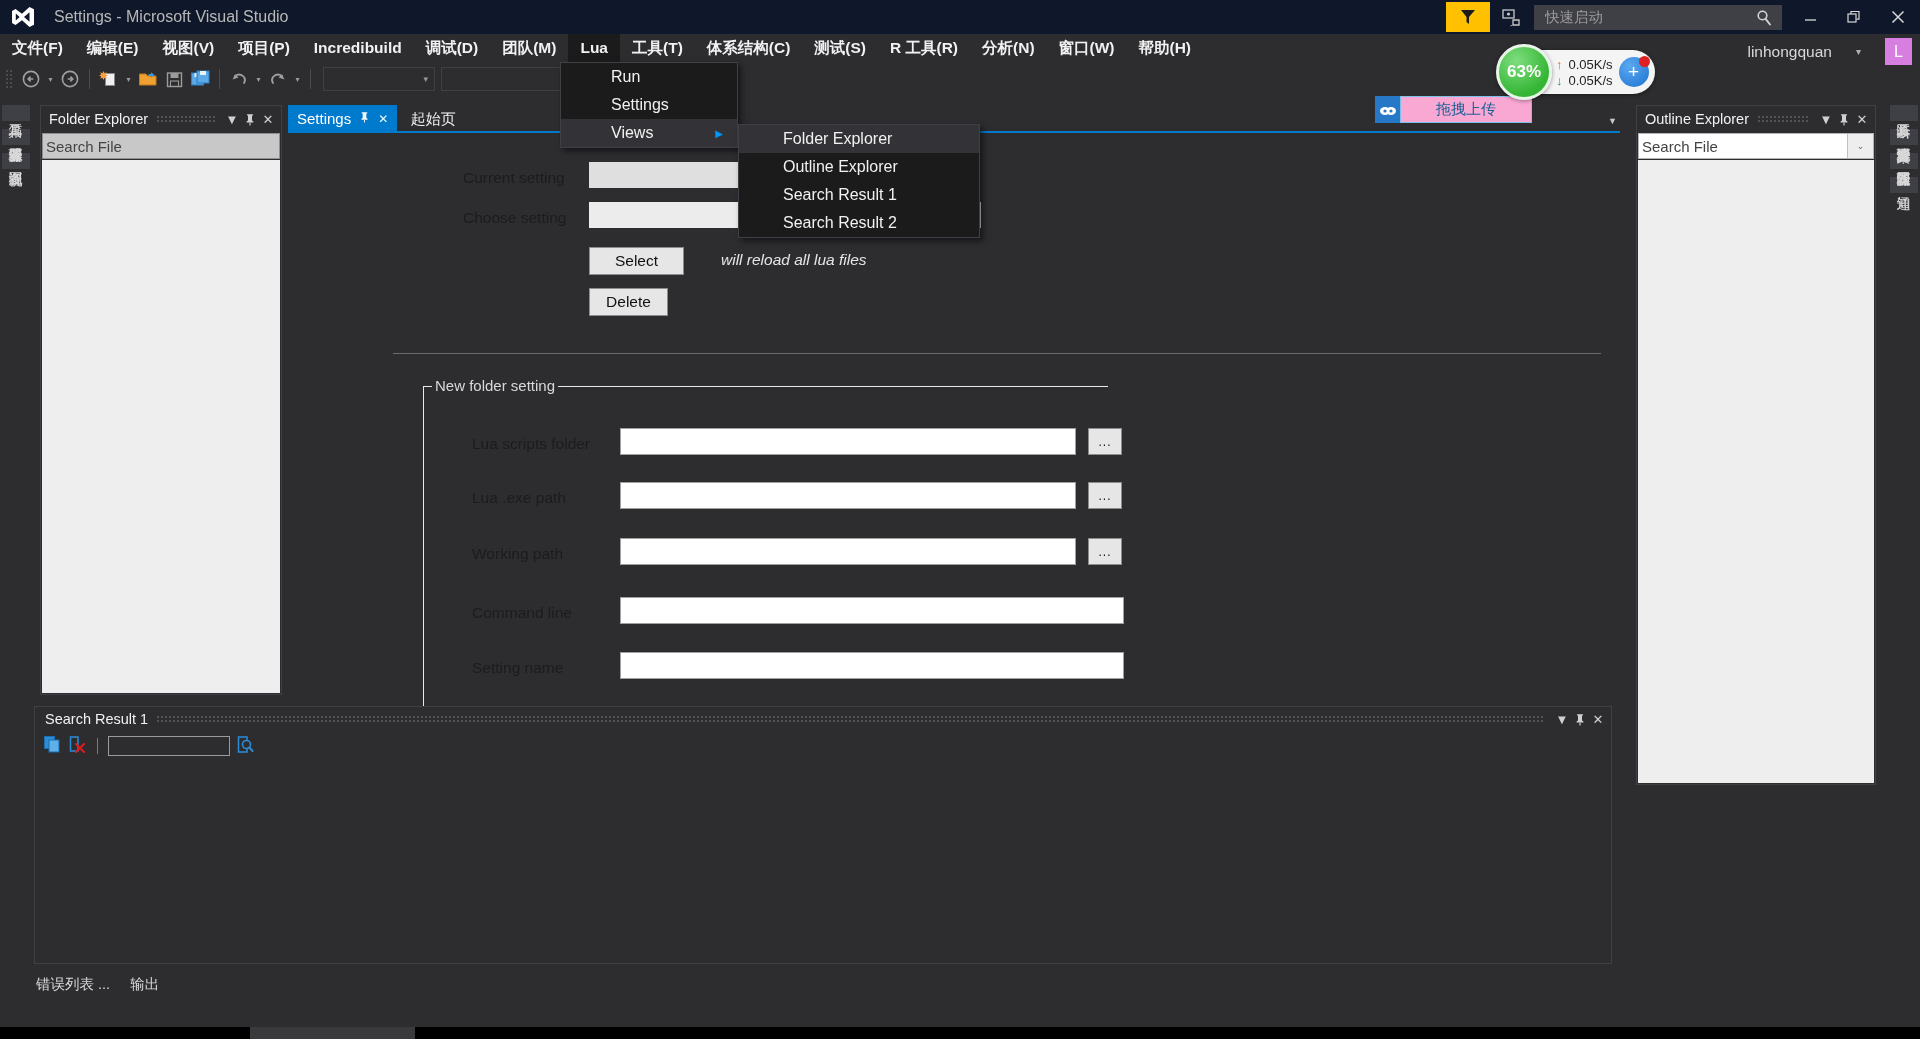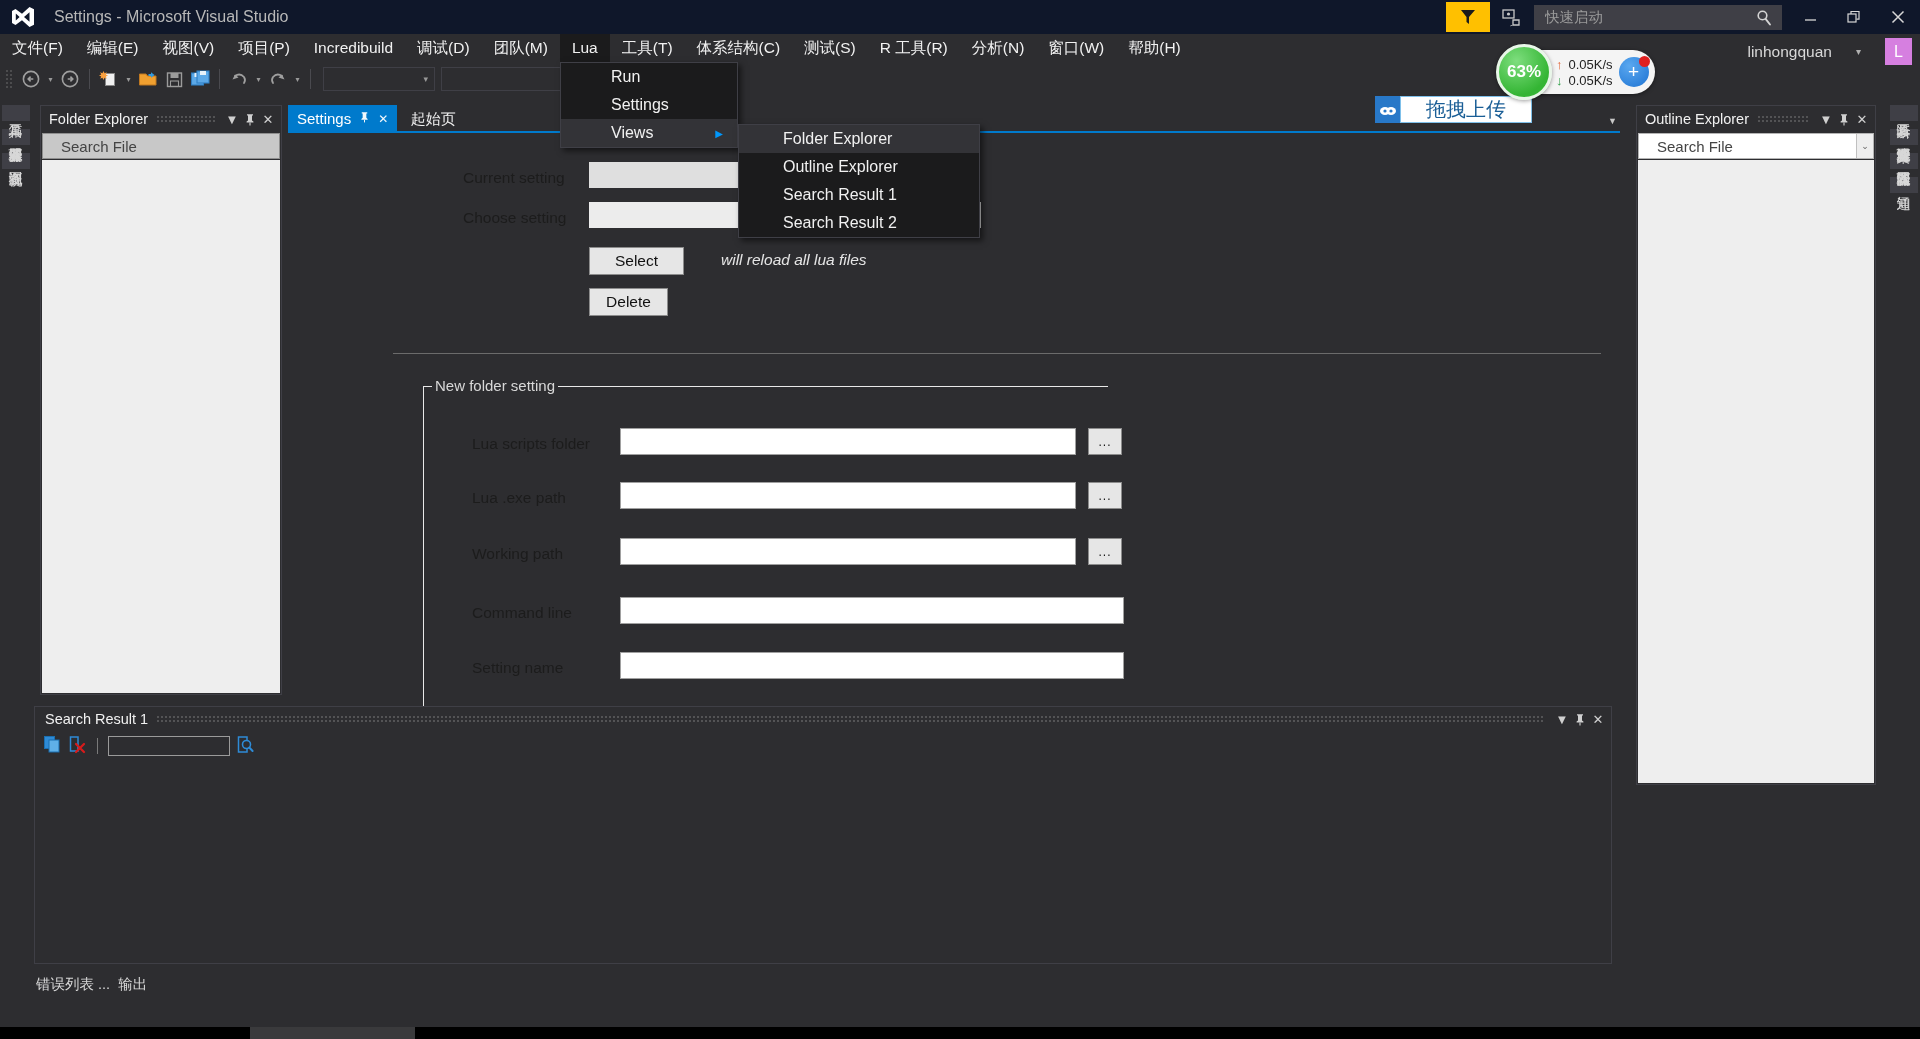--- a/index.html
+++ b/index.html
@@ -50,21 +50,21 @@
   .quick-launch input::placeholder { color: #9b9b9b; }
   .ql-search-icon { position: absolute; right: 8px; top: 3px; }
   .win-btn {
     width: 44px; height: 34px; display: flex;
     align-items: center; justify-content: center; color: #d0d0d0;
   }
 
   
   .menubar {
     position: absolute; left: 0; top: 34px; width: 1920px; height: 28px;
-    background: #2d2d30; display: flex; align-items: flex-end;
+    background: #2d2d30; display: flex; align-items: flex-end; font-weight: bold;
   }
   .menu-item {
     padding: 4px 12px; font-size: 15.5px; color: #f1f1f1; height: 28px;
     display: flex; align-items: center; white-space: nowrap;
   }
   .menu-item.active { background: #1b1b1c; }
 
   
   .user-area {
     position: absolute; right: 8px; top: 38px; display: flex;
@@ -135,21 +135,21 @@
     width: 18px; height: 20px; display: flex;
     align-items: center; justify-content: center; color: #d0d0d0;
     font-size: 13px;
   }
   .panel-search {
     height: 26px; background: #c8c8c8; border: 1px solid #8f8f8f;
     display: flex; align-items: center; margin: 1px;
   }
   .panel-search input {
     flex: 1; background: transparent; border: none; outline: none;
-    font-size: 15px; color: #333; padding-left: 18px;
+    font-size: 15px; color: #333; padding-left: 3px;
     font-family: "Liberation Sans", sans-serif;
   }
   .panel-search input::placeholder { color: #444; }
   .panel-search.white { background: #fff; border: 1px solid #b4b4b4; }
   .search-drop {
     width: 26px; height: 100%; background: #eee; border-left: 1px solid #c0c0c0;
     display: flex; align-items: center; justify-content: center; color: #666; font-size: 9px;
   }
   .panel-body { background: #eeeeee; position: absolute; left:1px; right:1px; bottom:1px; }
 
@@ -227,21 +227,21 @@
   .sr-input {
     width: 122px; height: 20px; background: #2d2d30;
     border: 1px solid #9a9a9a; outline: none; color: #eee;
     font-family: "Liberation Sans", sans-serif; font-size: 12px;
   }
   .sr-sep { width: 1px; height: 16px; background: #7a7a7a; margin: 0 4px; }
 
   
   .bottom-tabs {
     position: absolute; left: 34px; top: 972px; width: 800px; height: 24px;
-    display: flex; align-items: center; gap: 8px; padding-left: 2px;
+    display: flex; align-items: center; gap: 20px; padding-left: 2px;
   }
   .btab { font-size: 14.5px; color: #d8d8d8; }
 
   
   .statusbar {
     position: absolute; left: 0; bottom: 12px; width: 1920px; height: 27px;
     background: #68217A; display: flex; align-items: center; padding-left: 10px; gap: 10px;
   }
   .status-text { color: #ffffff; font-size: 15px; }
   .bottom-black {
@@ -288,23 +288,23 @@
     background: radial-gradient(circle at 35% 30%, #5aa8f0, #1e73d2);
     color: #fff; display: flex; align-items: center; justify-content: center;
     font-size: 19px; position: relative;
   }
   .net-dot {
     position: absolute; right: -1px; top: -1px; width: 11px; height: 11px;
     border-radius: 50%; background: #e02020;
   }
   .upload-badge {
     position: absolute; left: 1400px; top: 96px; z-index: 65;
-    width: 132px; height: 27px; background: #ffffff; border: 1px solid #7fc0ea;
+    width: 132px; height: 27px; background: #f9a8d4; border: 1px solid #7fc0ea;
     display: flex; align-items: center; justify-content: center;
-    color: #1a5e96; font-size: 20px;
+    color: #1a5e96; font-size: 15px;
   }
   .upload-icon {
     position: absolute; left: 1375px; top: 96px; width: 26px; height: 27px;
     background: #2878c8; display: flex; align-items: center; justify-content: center;
     z-index: 65;
   }
   .panel-caret-abs {
     position: absolute; color: #c8c8c8; font-size: 9px; z-index: 30;
   }
 </style>

